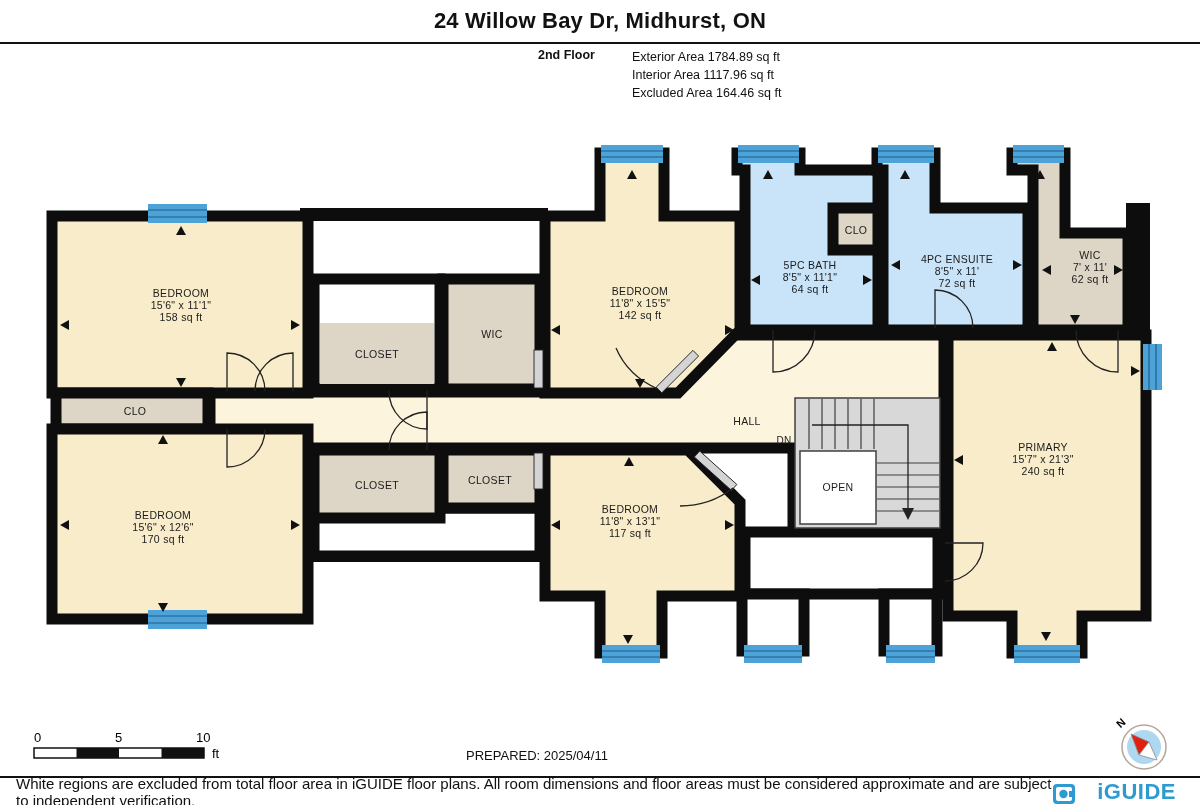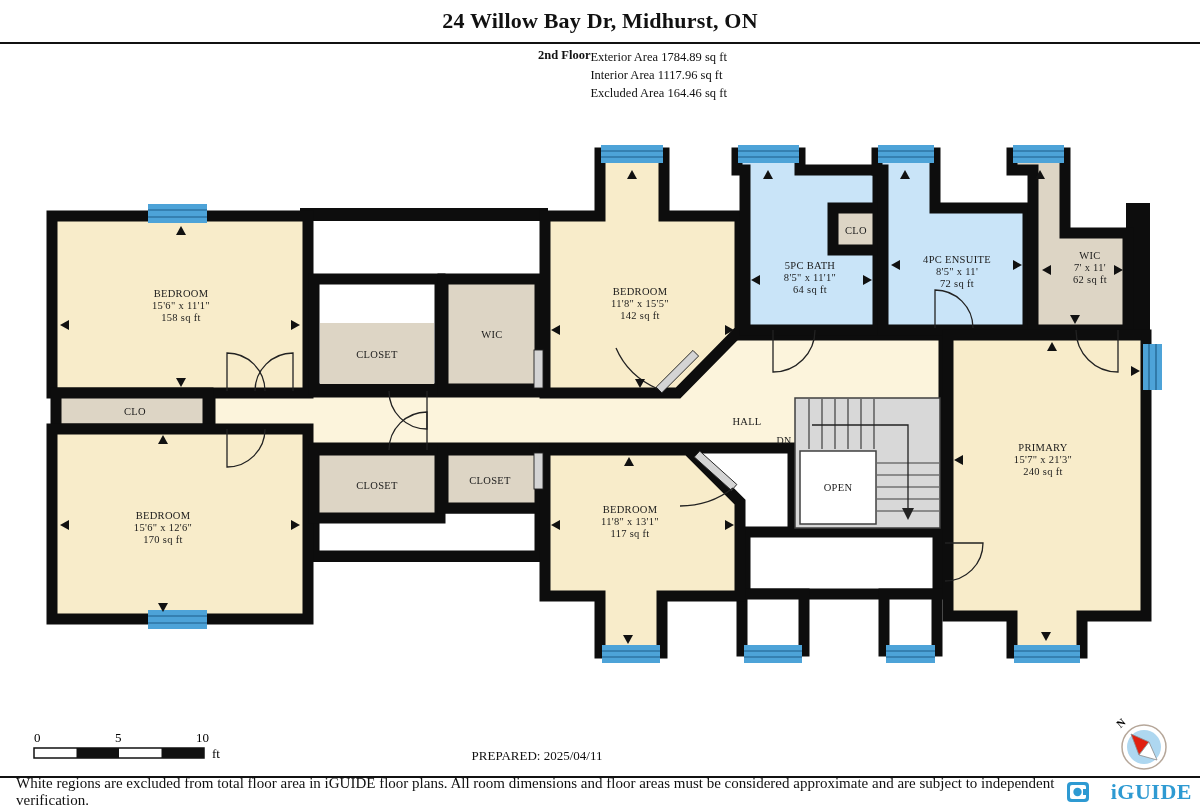--- a/index.html
+++ b/index.html
@@ -1,33 +1,33 @@
 <!DOCTYPE html>
 <html><head>
 <meta charset="utf-8">
 <style>
   html,body{margin:0;padding:0;background:#ffffff;}
   #page{position:relative;width:1200px;height:805px;background:#fff;overflow:hidden;
-        font-family:Liberation Serif, serif;color:#111;}
+        font-family:Liberation Sans, sans-serif;color:#111;}
   #title{position:absolute;top:8px;left:0;width:100%;text-align:center;
          font-size:22px;font-weight:bold;letter-spacing:.2px;}
   #head-rule{position:absolute;top:42px;left:0;width:100%;height:2px;background:#111;}
   #area-summary{position:absolute;top:48px;left:538px;display:flex;font-size:12.5px;}
   #area-summary .floor{font-weight:bold;white-space:nowrap;}
-  #area-summary .lines div{line-height:18px;white-space:nowrap;}
+  #area-summary .lines div{line-height:18px;white-space:nowrap;margin-left:37px;}
   #plan{position:absolute;left:0;top:128px;}
   .rl{font-size:10.5px;fill:#1b1b1b;text-anchor:middle;letter-spacing:.3px;}
   .sm{font-size:10px;fill:#1b1b1b;text-anchor:middle;letter-spacing:.3px;}
   #scalebar{position:absolute;left:26px;top:730px;}
   #prepared{position:absolute;left:0;top:748px;width:1074px;text-align:center;font-size:13px;}
   #compass{position:absolute;left:1108px;top:714px;}
   #footer{position:absolute;left:0;bottom:0;width:100%;height:27px;border-top:2px solid #111;
           background:#fff;display:flex;align-items:center;justify-content:space-between;}
   #footer .disclaimer{font-size:15px;padding-left:16px;}
-  #brand{display:flex;align-items:center;gap:21px;padding-right:8px;}
+  #brand{display:flex;align-items:flex-end;gap:21px;padding-right:24px;}
   #brand .brand-text{font-size:22px;font-weight:bold;color:#2e9ad2;letter-spacing:.5px;}
 </style>
 </head>
 <body>
 
 <div id="page">
 
   <div id="title">24 Willow Bay Dr, Midhurst, ON</div>
   <div id="head-rule"></div>
 

